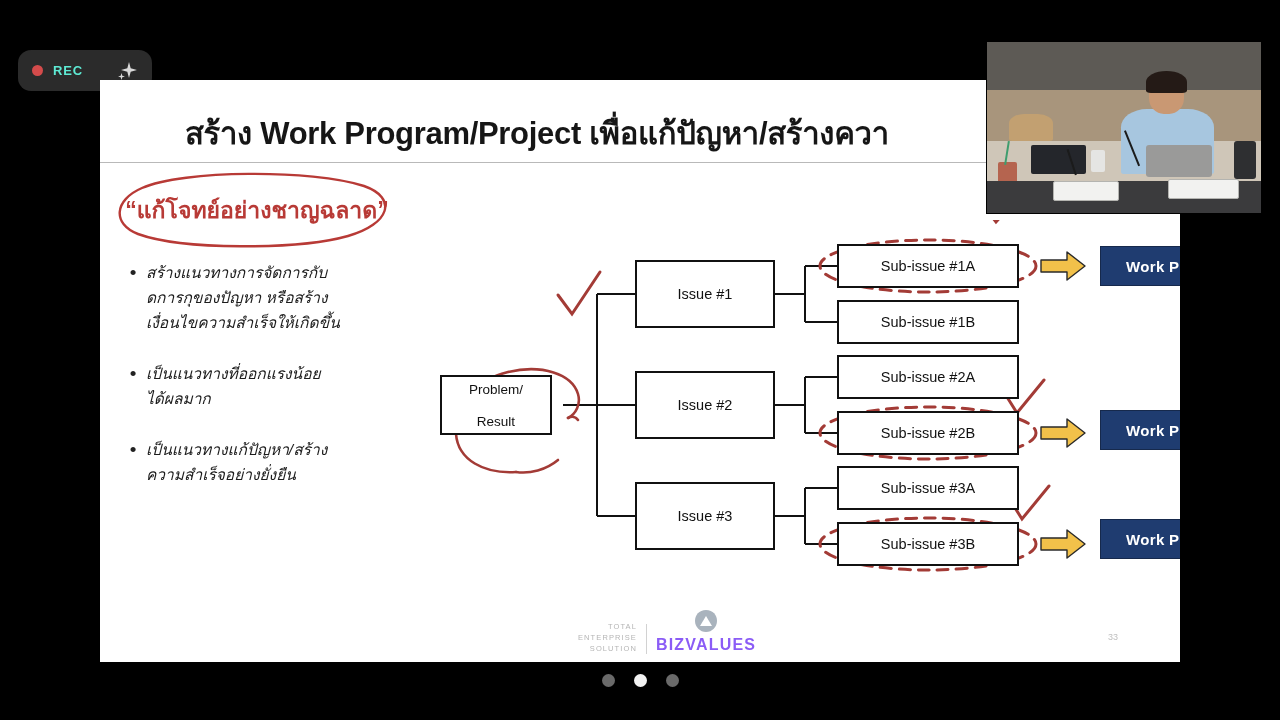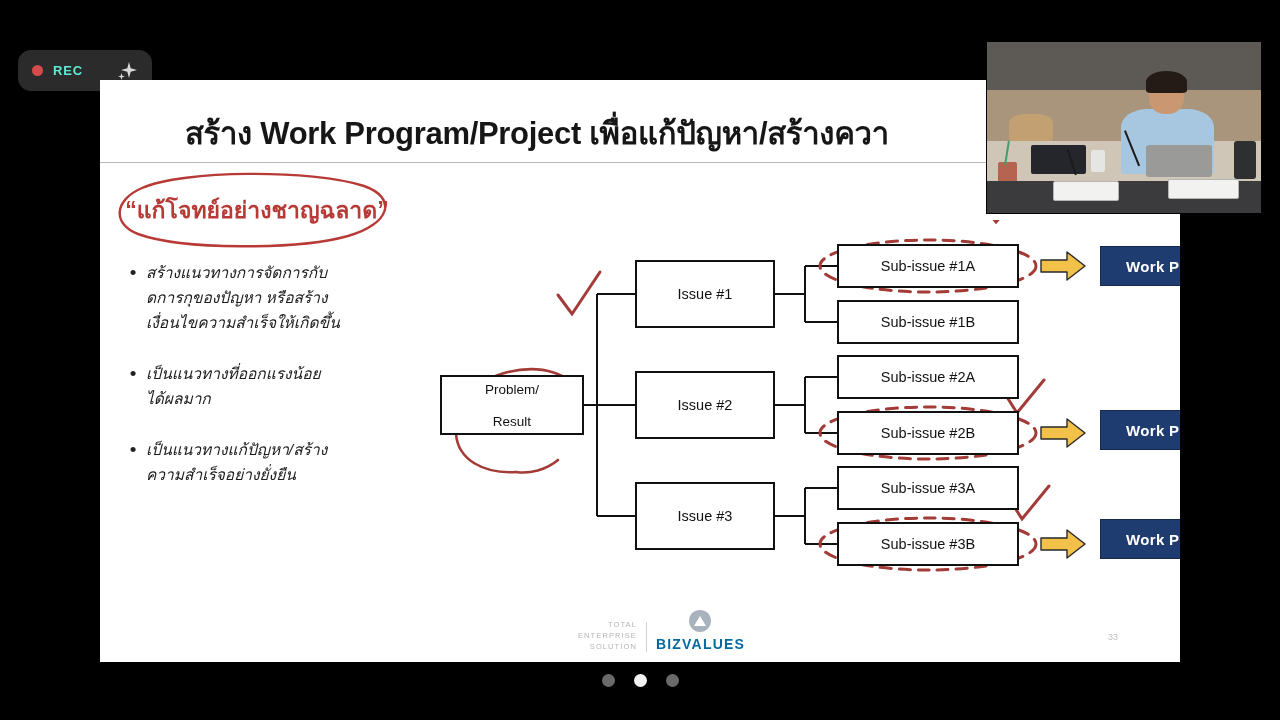--- a/index.html
+++ b/index.html
@@ -162,23 +162,23 @@
   #tes-lines {
     text-align: right;
     font-size: 7.5px;
     line-height: 11px;
     letter-spacing: 1.1px;
     color: #b5b5b5;
   }
   #logo-divider { width: 1px; height: 30px; background: #d2d2d2; }
   #logo-mark { width: 26px; height: 26px; }
   #logo-word {
-    font-size: 14px;
+    font-size: 16px;
     letter-spacing: 1.2px;
-    color: #0369a1;
+    color: #8b5cf6;
     font-weight: bold;
   }
   #logo-right { display: flex; flex-direction: column; align-items: center; gap: 2px; }
 
   #page-number {
     position: absolute;
     right: 62px; bottom: 20px;
     font-size: 9px;
     color: #c0c0c0;
   }
@@ -349,21 +349,21 @@
           <path d="M612 283 L 622 299 L 649 266" stroke-width="3"></path>
 
           <ellipse cx="528" cy="46" rx="108" ry="26" stroke-width="3" stroke-dasharray="11 8"></ellipse>
 
           <ellipse cx="528" cy="213" rx="108" ry="26" stroke-width="3" stroke-dasharray="11 8"></ellipse>
 
           <ellipse cx="528" cy="324" rx="108" ry="26" stroke-width="3" stroke-dasharray="11 8"></ellipse>
         </g>
       </svg>
 
-      <div class="node root" style="left:40px; top:155px; width:144px; height:60px; flex-direction:column; gap:11px;">
+      <div class="node root" style="left:40px; top:155px; width:112px; height:60px; flex-direction:column; gap:11px;">
         <span>Problem/</span>
         <span>Result</span>
       </div>
 
       <div class="node" style="left:235px; top:40px; width:140px; height:68px;">
         <span>Issue #1</span>
       </div>
       <div class="node" style="left:235px; top:151px; width:140px; height:68px;">
         <span>Issue #2</span>
       </div>

